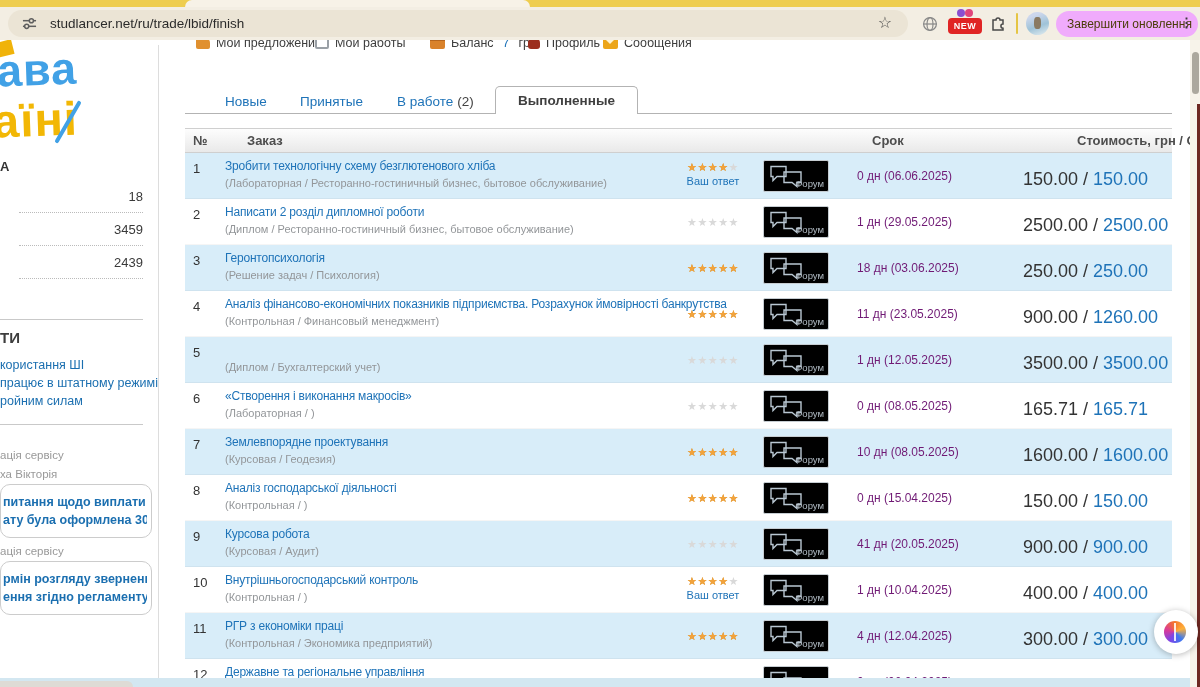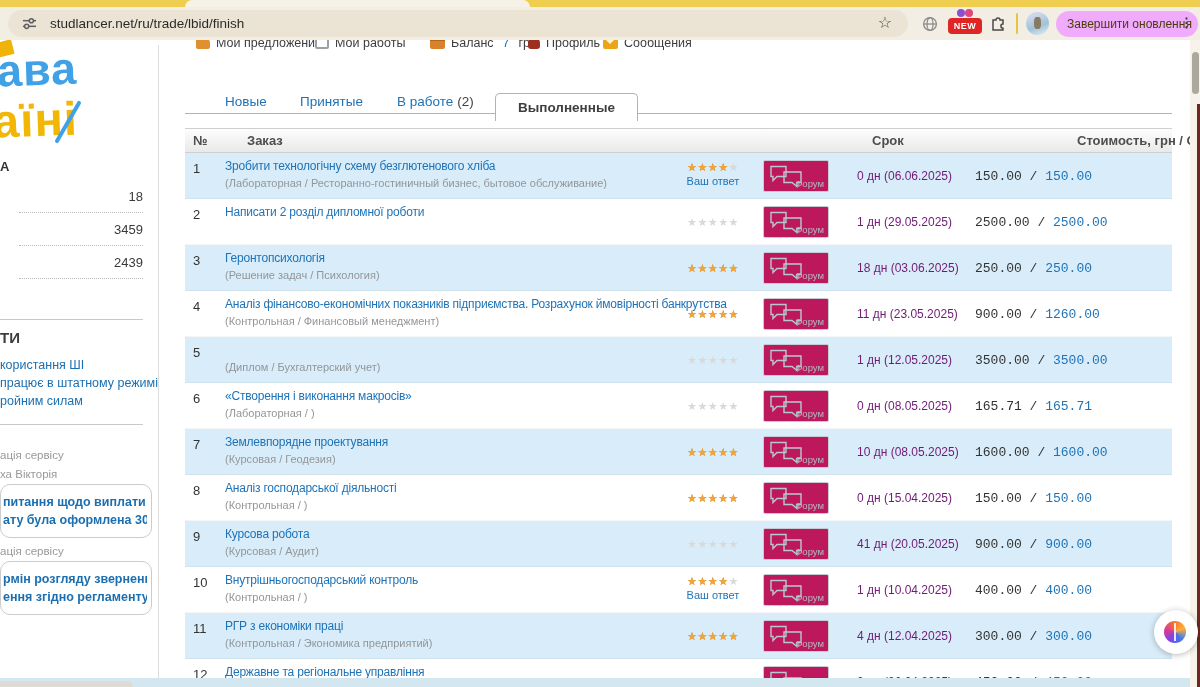--- a/index.html
+++ b/index.html
@@ -99,25 +99,25 @@
   .row-num { position:absolute; left:8px; top:8px; font-size:13px; color:#333; }
   .row-title { position:absolute; left:40px; top:6px; font-size:12px; letter-spacing:-0.2px; color:#1e73b8;
             white-space:nowrap; cursor:pointer; }
   .row-sub { position:absolute; left:40px; top:24px; font-size:11px; color:#939699; white-space:nowrap; }
   .stars-box { position:absolute; left:494px; top:7px; width:68px; text-align:center; line-height:12px; }
   .stars-box.center { top:16px; }
   .star { font-size:11px; color:#d9d9d9; letter-spacing:0.5px; }
   .star.on { color:#f2a33c; text-shadow:0 0 0.5px #c77f14; }
   .answer-link { display:block; font-size:11px; color:#1e73b8; margin-top:2px; cursor:pointer; }
   .forum-btn { position:absolute; left:578px; top:7px; width:66px; height:32px; border:1px solid #c6cdd2;
-            background:#be185d; border-radius:2px; cursor:pointer; }
+            background:#000000; border-radius:2px; cursor:pointer; }
   .forum-ic { position:absolute; left:5px; top:3px; }
   .forum-label { position:absolute; right:4px; bottom:2px; font-size:9.5px; color:#b0bac3; }
   .row-term { position:absolute; left:672px; top:16px; font-size:12px; color:#701a75; white-space:nowrap; }
-  .row-cost { position:absolute; left:790px; top:16px; font-size:13px; color:#333; white-space:nowrap;font-family:Liberation Mono, monospace; }
+  .row-cost { position:absolute; left:838px; top:16px; font-size:18px; color:#333; white-space:nowrap; }
   .paid-link { color:#1e73b8; cursor:pointer; }
 
   
   .footer-strip { position:absolute; left:0; bottom:0; width:1200px; height:9px; background:#d3e7f1; z-index:30; }
   .status-frag { position:absolute; left:0; bottom:0; width:133px; height:6px; background:#dedbd5;
             border-radius:0 6px 0 0; z-index:31; }
 
   
   .scroll-track { position:absolute; right:0; top:40px; width:10px; height:647px; background:#f7f3ea; z-index:60; }
   .scroll-thumb { position:absolute; right:1px; top:12px; width:7px; height:42px; background:#aca89e; border-radius:4px; }
@@ -252,21 +252,21 @@
   </div>
       </div>
   </aside>
   <div class="v-divider"></div>
 
   <main class="main">
     <div class="tabs" id="tabs">
         <span class="tab" style="left: 40px;"><span>Новые</span></span>
         <span class="tab" style="left: 115px;"><span>Принятые</span></span>
         <span class="tab" style="left: 212px;"><span>В работе</span><span class="count">(2)</span></span>
-        <span class="tab active" style="left: 310px; margin-top: 7px;">
+        <span class="tab active" style="left: 310px;">
           <span>Выполненные</span>
         </span>
       </div>
     <div class="tab-underline"></div>
     <div class="thead">
       <span class="th-num">№</span>
       <span class="th-order">Заказ</span>
       <span class="th-term">Срок</span>
       <span class="th-cost">Стоимость, грн / Оплачено</span>
     </div>
@@ -289,20 +289,21 @@
               </svg>
       </span>
       <span class="forum-label">Форум</span>
     </span>
     <span class="row-term">0 дн (06.06.2025)</span>
     <span class="row-cost"><span>150.00 / </span><span class="paid-link">150.00</span></span>
   </div>
         <div class="row">
     <span class="row-num">2</span>
     <span class="row-title">Написати 2 розділ дипломної роботи</span>
+    <span class="row-sub">(Диплом / Ресторанно-гостиничный бизнес, бытовое обслуживание)</span>
     <span class="stars-box center">
       <span><span class="star">★</span><span class="star">★</span><span class="star">★</span><span class="star">★</span><span class="star">★</span></span>
       
     </span>
     <span class="forum-btn">
       <span class="forum-ic">
         <svg width="36" height="24" viewBox="0 0 36 24">
                 <g fill="none" stroke="#b9c7d2" stroke-width="1.4">
           <path d="M2 2.5h15v10h-9l-4 4v-4H2z"></path>
           <path d="M15 8h17v10.5h-4v4l-5-4h-8z"></path>

